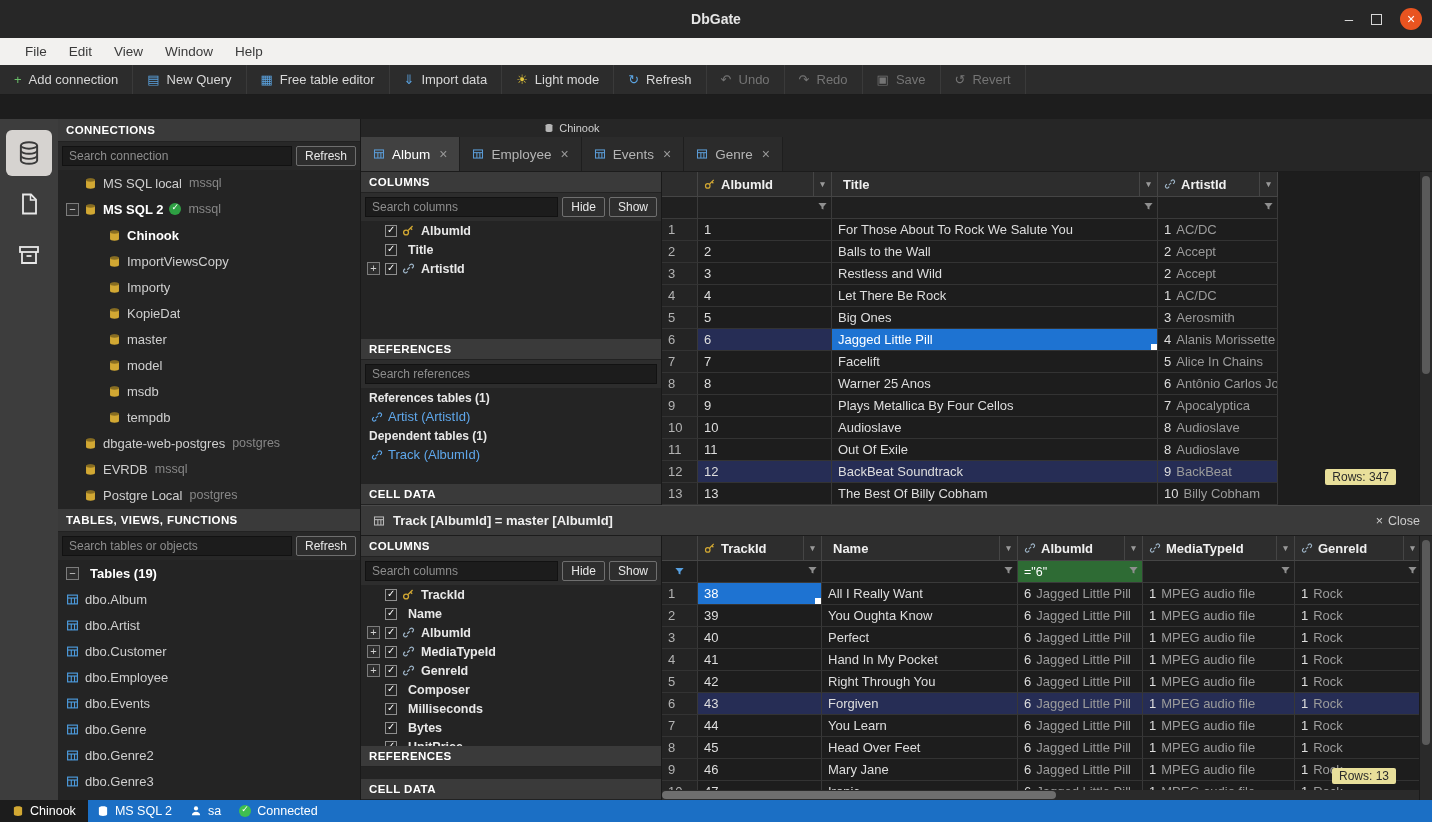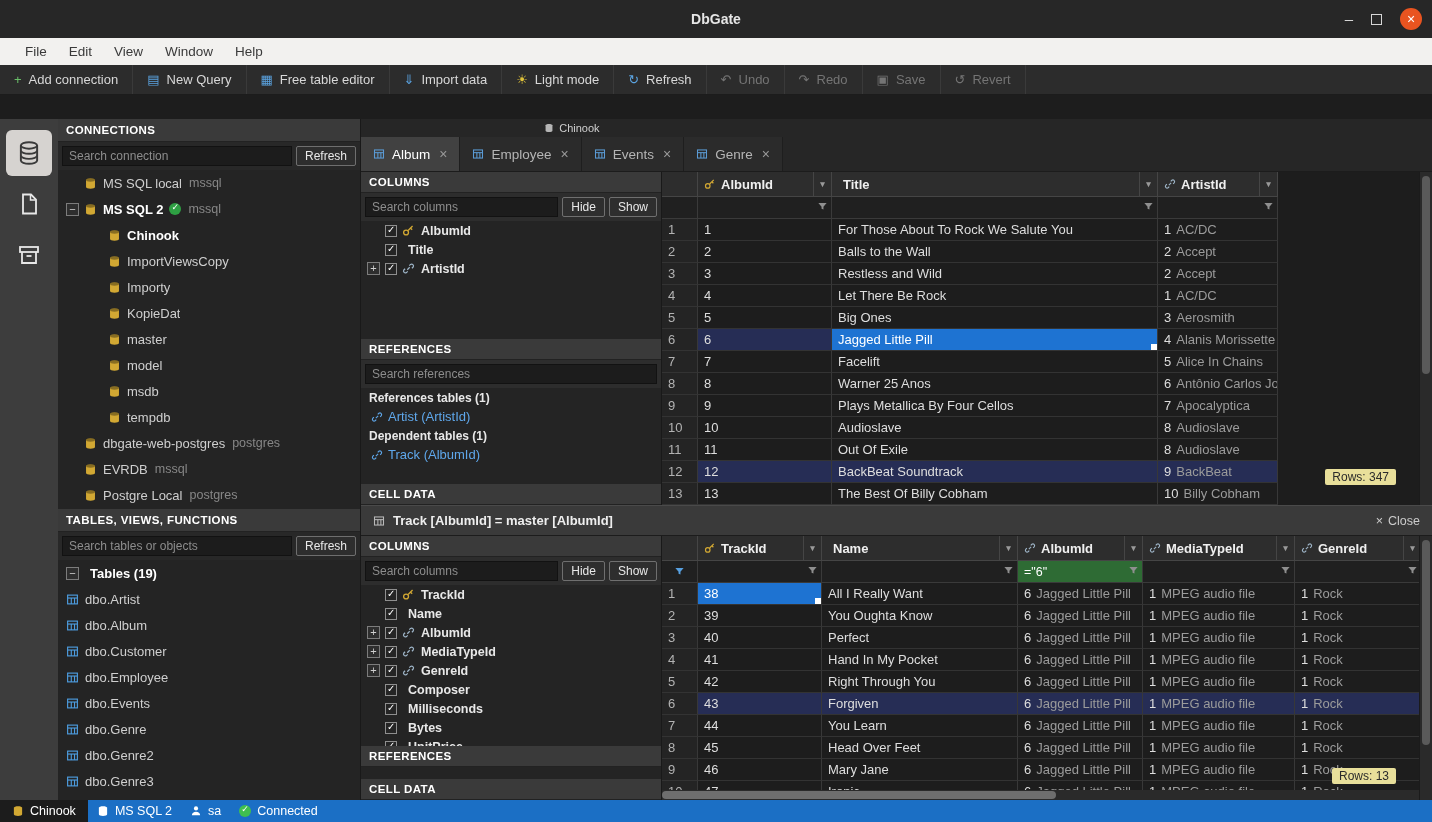--- a/index.html
+++ b/index.html
@@ -443,35 +443,35 @@
               <span class="iconslot st-table">
                 <svg class="svg-table" viewBox="0 0 16 16" width="13" height="13">
                   <g stroke="currentColor" fill="none" stroke-width="1.4">
                     <rect x="2" y="2.6" width="12" height="10.8"></rect>
                     <line x1="2" y1="6.2" x2="14" y2="6.2"></line>
                     <line x1="6.5" y1="6.2" x2="6.5" y2="13.4"></line>
                     <line x1="10.5" y1="6.2" x2="10.5" y2="13.4"></line>
                   </g>
                 </svg>
               </span>
-              <span class="li-name">dbo.Artist</span>
+              <span class="li-name">dbo.Album</span>
             </div>
             <div class="litem">
 
               <span class="iconslot st-table">
                 <svg class="svg-table" viewBox="0 0 16 16" width="13" height="13">
                   <g stroke="currentColor" fill="none" stroke-width="1.4">
                     <rect x="2" y="2.6" width="12" height="10.8"></rect>
                     <line x1="2" y1="6.2" x2="14" y2="6.2"></line>
                     <line x1="6.5" y1="6.2" x2="6.5" y2="13.4"></line>
                     <line x1="10.5" y1="6.2" x2="10.5" y2="13.4"></line>
                   </g>
                 </svg>
               </span>
-              <span class="li-name">dbo.Album</span>
+              <span class="li-name">dbo.Artist</span>
             </div>
             <div class="litem">
 
               <span class="iconslot st-table">
                 <svg class="svg-table" viewBox="0 0 16 16" width="13" height="13">
                   <g stroke="currentColor" fill="none" stroke-width="1.4">
                     <rect x="2" y="2.6" width="12" height="10.8"></rect>
                     <line x1="2" y1="6.2" x2="14" y2="6.2"></line>
                     <line x1="6.5" y1="6.2" x2="6.5" y2="13.4"></line>
                     <line x1="10.5" y1="6.2" x2="10.5" y2="13.4"></line>

